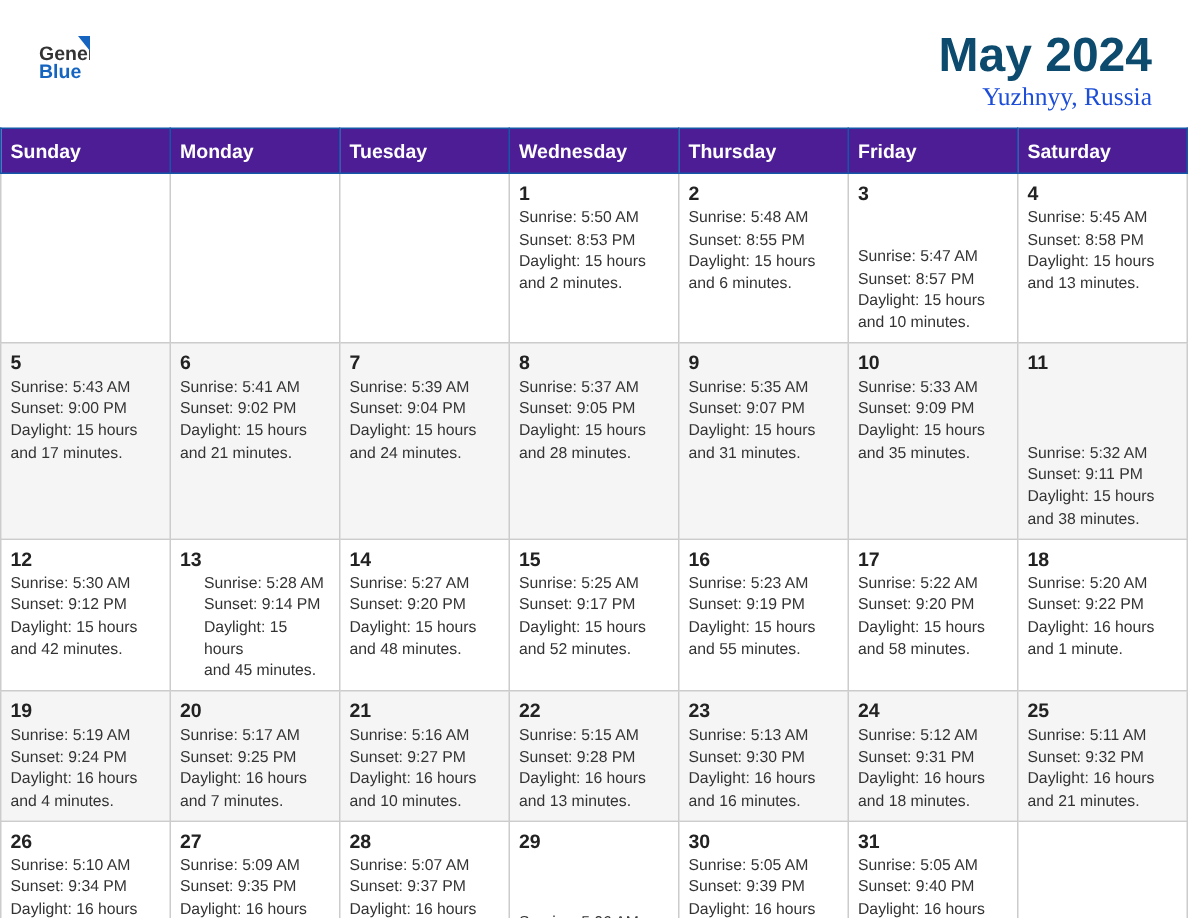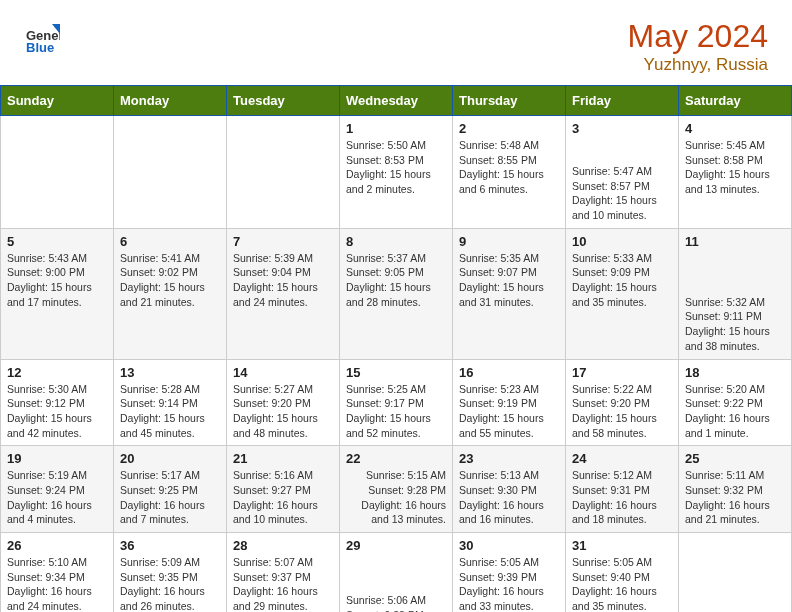--- a/index.html
+++ b/index.html
@@ -22,34 +22,35 @@
     .logo-icon {
       width: 36px;
       height: 36px;
       margin-right: 6px;
     }
     .title-block {
       text-align: right;
     }
     .title-month {
       font-size: 32px;
-      font-weight: normal;
-      color: #c2410c;
+      font-weight: bold;
+      color: #0c4a6e;
     }
     .title-location {
       font-size: 17px;
-      color: #a16207;
+      color: #1d4ed8;
+      font-family: Liberation Serif, serif;
     }
     .calendar {
       width: 100%;
       border-collapse: collapse;
       margin: 0;
     }
     .calendar thead tr th {
-      background: #4d7c0f;
+      background: #4c1d95;
       color: #fff;
       font-size: 13px;
       font-weight: bold;
       padding: 7px 6px;
       text-align: left;
       border: 1px solid #1457a8;
     }
     .calendar tbody tr td {
       border: 1px solid #ccc;
       vertical-align: top;
@@ -193,21 +194,21 @@
       <tr>
         <td>
           <div class="day-number">12</div>
           <div class="day-info" style="white-space: pre-line;">Sunrise: 5:30 AM
 Sunset: 9:12 PM
 Daylight: 15 hours
 and 42 minutes.</div>
         </td>
         <td>
           <div class="day-number">13</div>
-          <div class="day-info" style="white-space: pre-line;">Sunrise: 5:28 AM
+          <div class="day-info" style="white-space: pre-line; margin-left: 16px;">Sunrise: 5:28 AM
 Sunset: 9:14 PM
 Daylight: 15 hours
 and 45 minutes.</div>
         </td>
         <td>
           <div class="day-number">14</div>
           <div class="day-info" style="white-space: pre-line;">Sunrise: 5:27 AM
 Sunset: 9:20 PM
 Daylight: 15 hours
 and 48 minutes.</div>
@@ -258,21 +259,21 @@
         </td>
         <td>
           <div class="day-number">21</div>
           <div class="day-info" style="white-space: pre-line;">Sunrise: 5:16 AM
 Sunset: 9:27 PM
 Daylight: 16 hours
 and 10 minutes.</div>
         </td>
         <td>
           <div class="day-number">22</div>
-          <div class="day-info" style="white-space: pre-line; text-align: right;">Sunrise: 5:15 AM
+          <div class="day-info" style="white-space: pre-line;">Sunrise: 5:15 AM
 Sunset: 9:28 PM
 Daylight: 16 hours
 and 13 minutes.</div>
         </td>
         <td>
           <div class="day-number">23</div>
           <div class="day-info" style="white-space: pre-line;">Sunrise: 5:13 AM
 Sunset: 9:30 PM
 Daylight: 16 hours
 and 16 minutes.</div>
@@ -294,21 +295,21 @@
       </tr>
       <tr>
         <td>
           <div class="day-number">26</div>
           <div class="day-info" style="white-space: pre-line;">Sunrise: 5:10 AM
 Sunset: 9:34 PM
 Daylight: 16 hours
 and 24 minutes.</div>
         </td>
         <td>
-          <div class="day-number">36</div>
+          <div class="day-number">27</div>
           <div class="day-info" style="white-space: pre-line;">Sunrise: 5:09 AM
 Sunset: 9:35 PM
 Daylight: 16 hours
 and 26 minutes.</div>
         </td>
         <td>
           <div class="day-number">28</div>
           <div class="day-info" style="white-space: pre-line;">Sunrise: 5:07 AM
 Sunset: 9:37 PM
 Daylight: 16 hours

